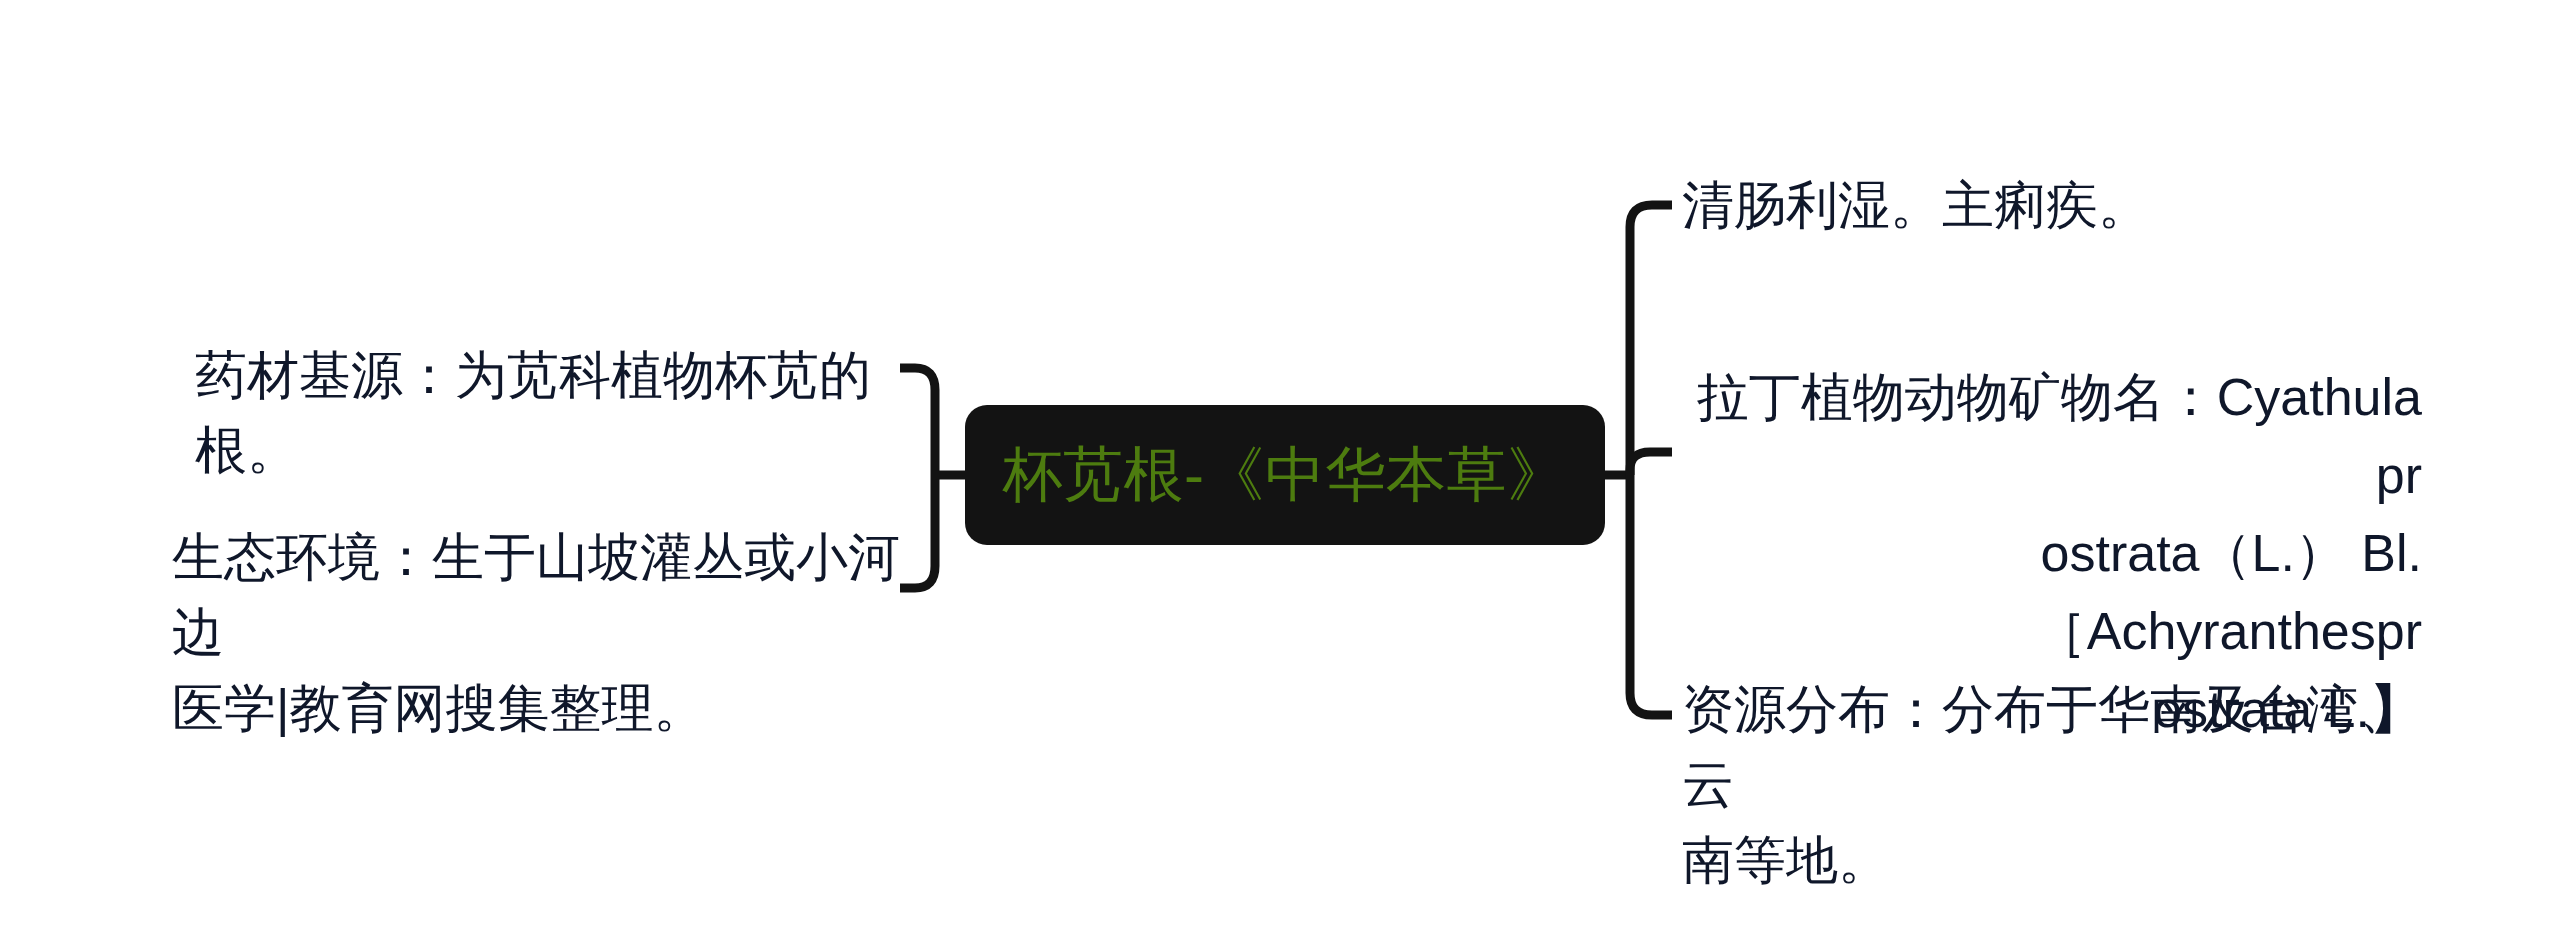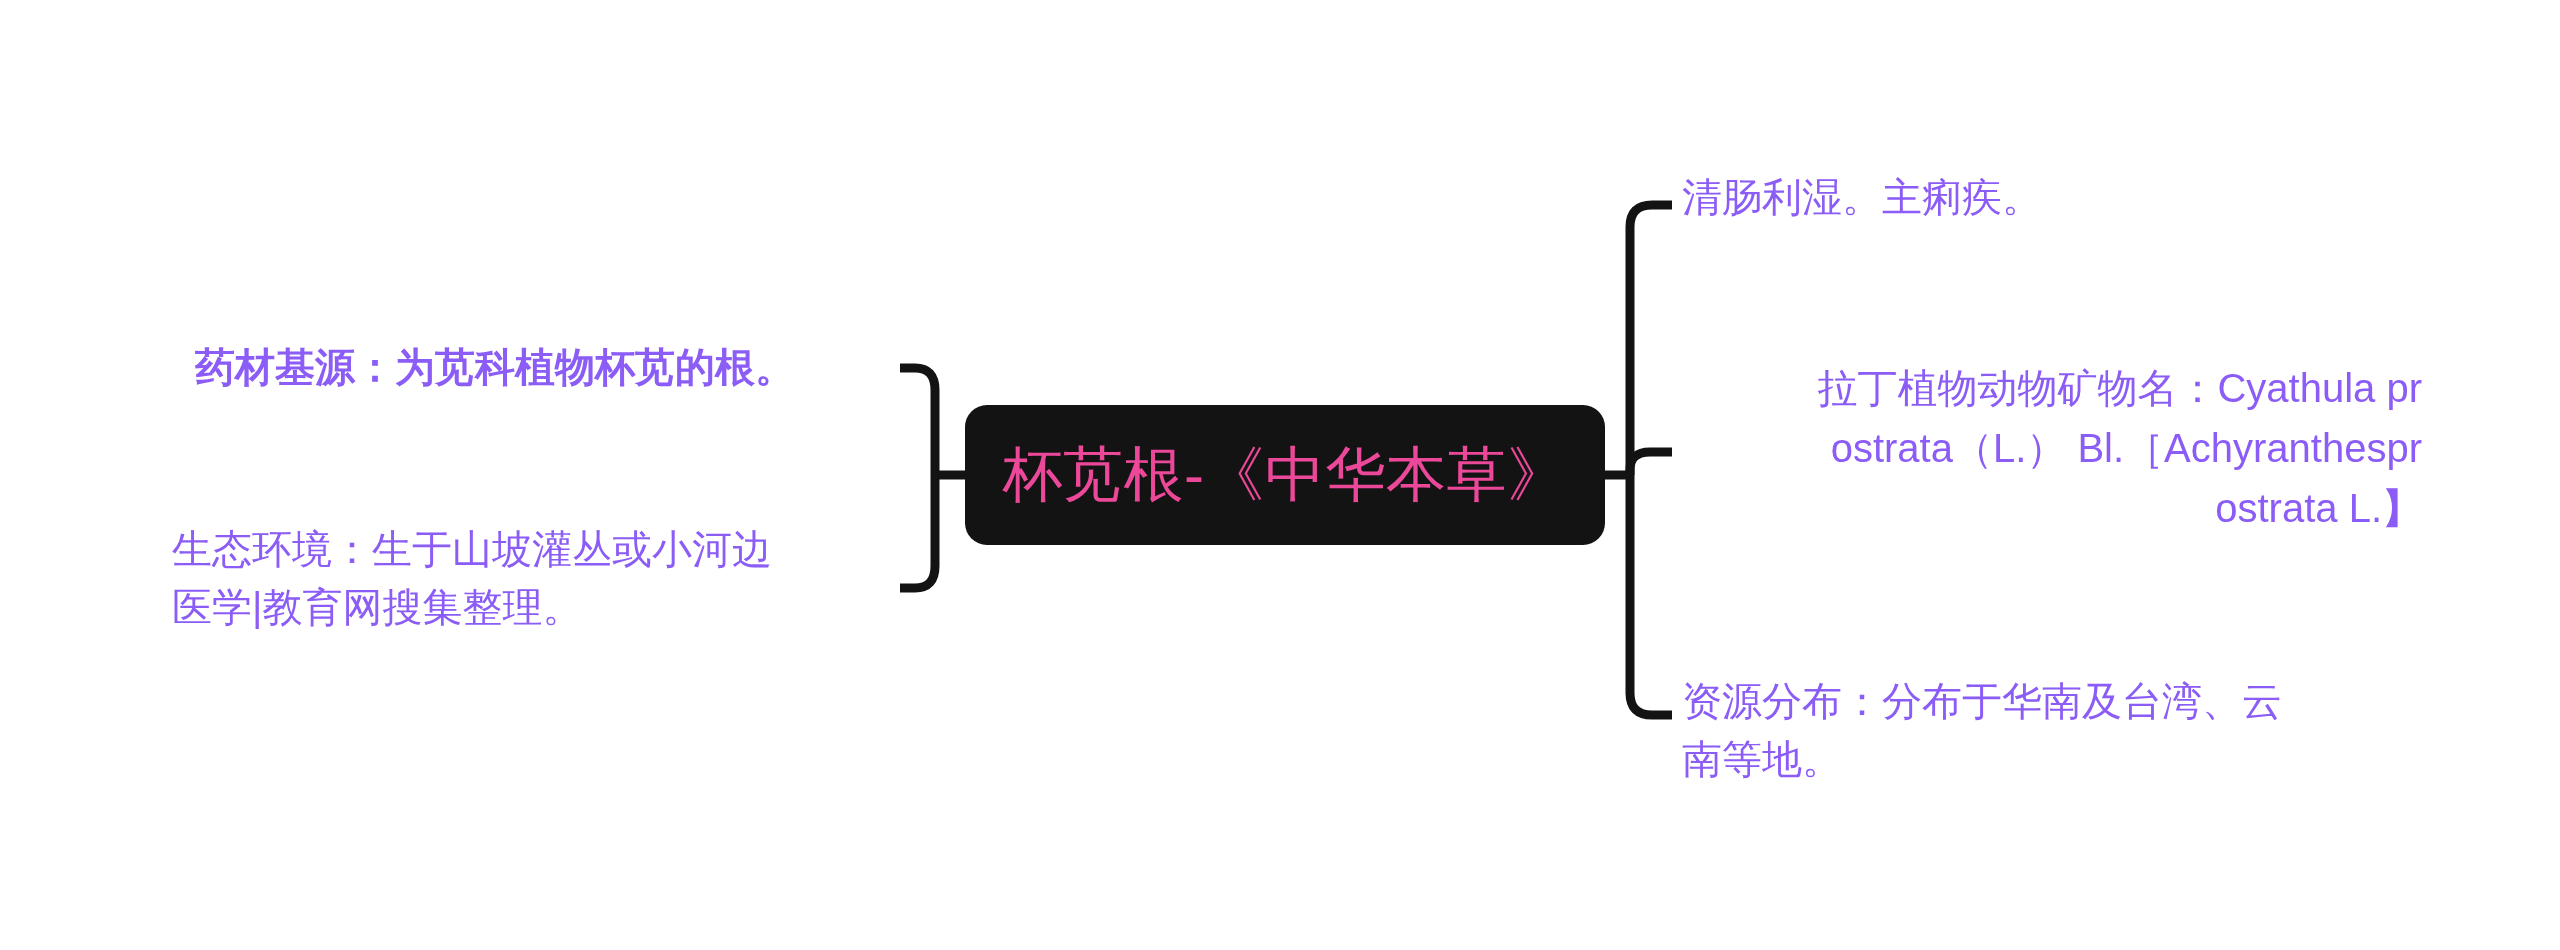--- a/index.html
+++ b/index.html
@@ -31,54 +31,53 @@
     height: 140px;
     background: #131313;
     border-radius: 22px;
     display: flex;
     align-items: center;
     justify-content: center;
     box-sizing: border-box;
     padding: 0 18px;
   }
   .root-node-label {
-    color: #ec4899;
+    color: #4d7c0f;
     font-size: 60px;
     line-height: 1.1;
     letter-spacing: 0.5px;
     white-space: nowrap;
     font-weight: 400;
   }
 
   
   .connectors {
     position: absolute;
     left: 0;
     top: 0;
     width: 2560px;
     height: 950px;
     pointer-events: none;
   }
 
   
   .branch-text {
     position: absolute;
-    font-size: 40px;
+    font-size: 52px;
     line-height: 1.45;
-    color: #8b5cf6;
+    color: #0f172a;
     white-space: pre-line;
     font-weight: 400;
   }
 
   .branch-left-1 {
     left: 195px;
     top: 338px;
     width: 700px;
     text-align: left;
-    font-weight: bold;
   }
   .branch-left-2 {
     left: 172px;
     top: 512px;
     width: 730px;
     text-align: left;
     margin-top: 8px;
   }
   .branch-right-1 {
     left: 1682px;

